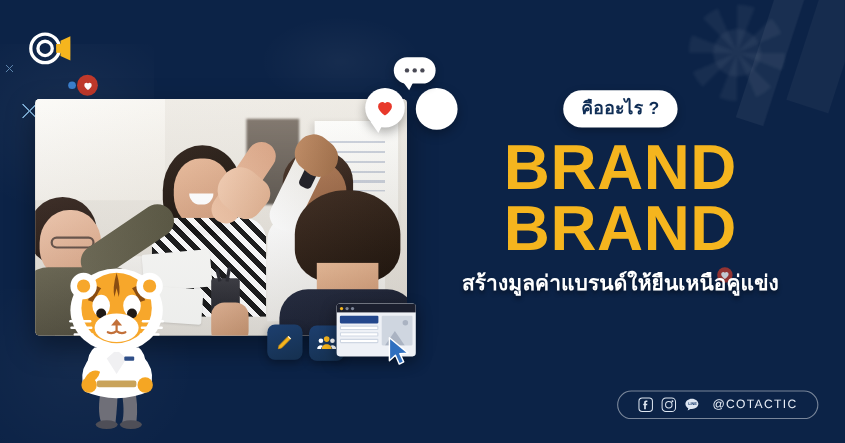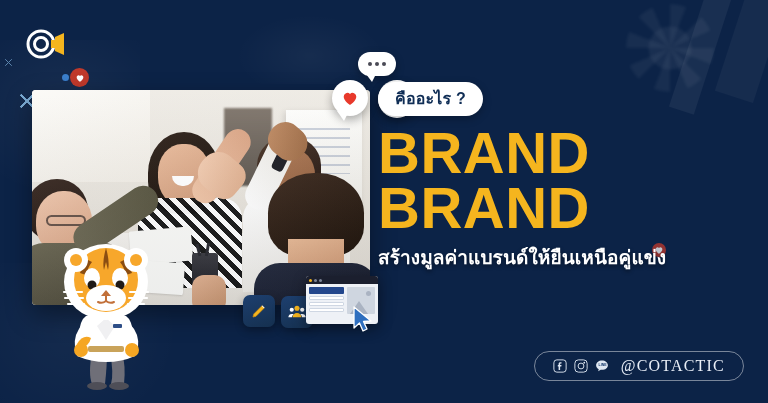--- a/index.html
+++ b/index.html
@@ -9,20 +9,21 @@
     background:#0c2347;
     position:relative;
   }
   .canvas {
     position:relative;
     width:768px; height:403px;
     overflow:hidden;
     background:
       radial-gradient(ellipse 700px 380px at 30% 8%, #1d4a82 0%, rgba(29,74,130,0) 62%),
       linear-gradient(170deg, #174party 0%, #16396b 0%, #112f5c 38%, #0b1f3e 78%, #091a35 100%);
+    text-align: center;
   }
   
   .deco { position:absolute; pointer-events:none; }
   .gear {
     right:54px; top:4px; width:88px; height:88px; border-radius:50%;
     background:
       radial-gradient(circle at 50% 50%, rgba(255,255,255,0.055) 0 34%, rgba(255,255,255,0) 35%),
       conic-gradient(from 0deg,
         rgba(255,255,255,0.05) 0 6%, rgba(255,255,255,0) 6% 12.5%,
         rgba(255,255,255,0.05) 12.5% 18.5%, rgba(255,255,255,0) 18.5% 25%,
@@ -326,21 +327,21 @@
 
   
   .social {
     position:absolute; right:24px; bottom:22px;
     border:1px solid rgba(255,255,255,.45);
     border-radius:20px; padding:5px 18px;
     display:flex; align-items:center; gap:7px;
   }
   .social svg { width:14px; height:14px; display:block; }
   .social .handle {
-    color:#e8eef7; font-size:16px; letter-spacing:1.2px; margin-left:5px; font-weight:400;font-family:Liberation Serif, serif;
+    color:#e8eef7; font-size:11px; letter-spacing:1.2px; margin-left:5px; font-weight:400;
   }
 </style>
 </head>
 <body>
 
 <div class="canvas">
 
   <div class="deco gear"></div>
   <div class="deco band-a"></div>
   <div class="deco band-b"></div>

